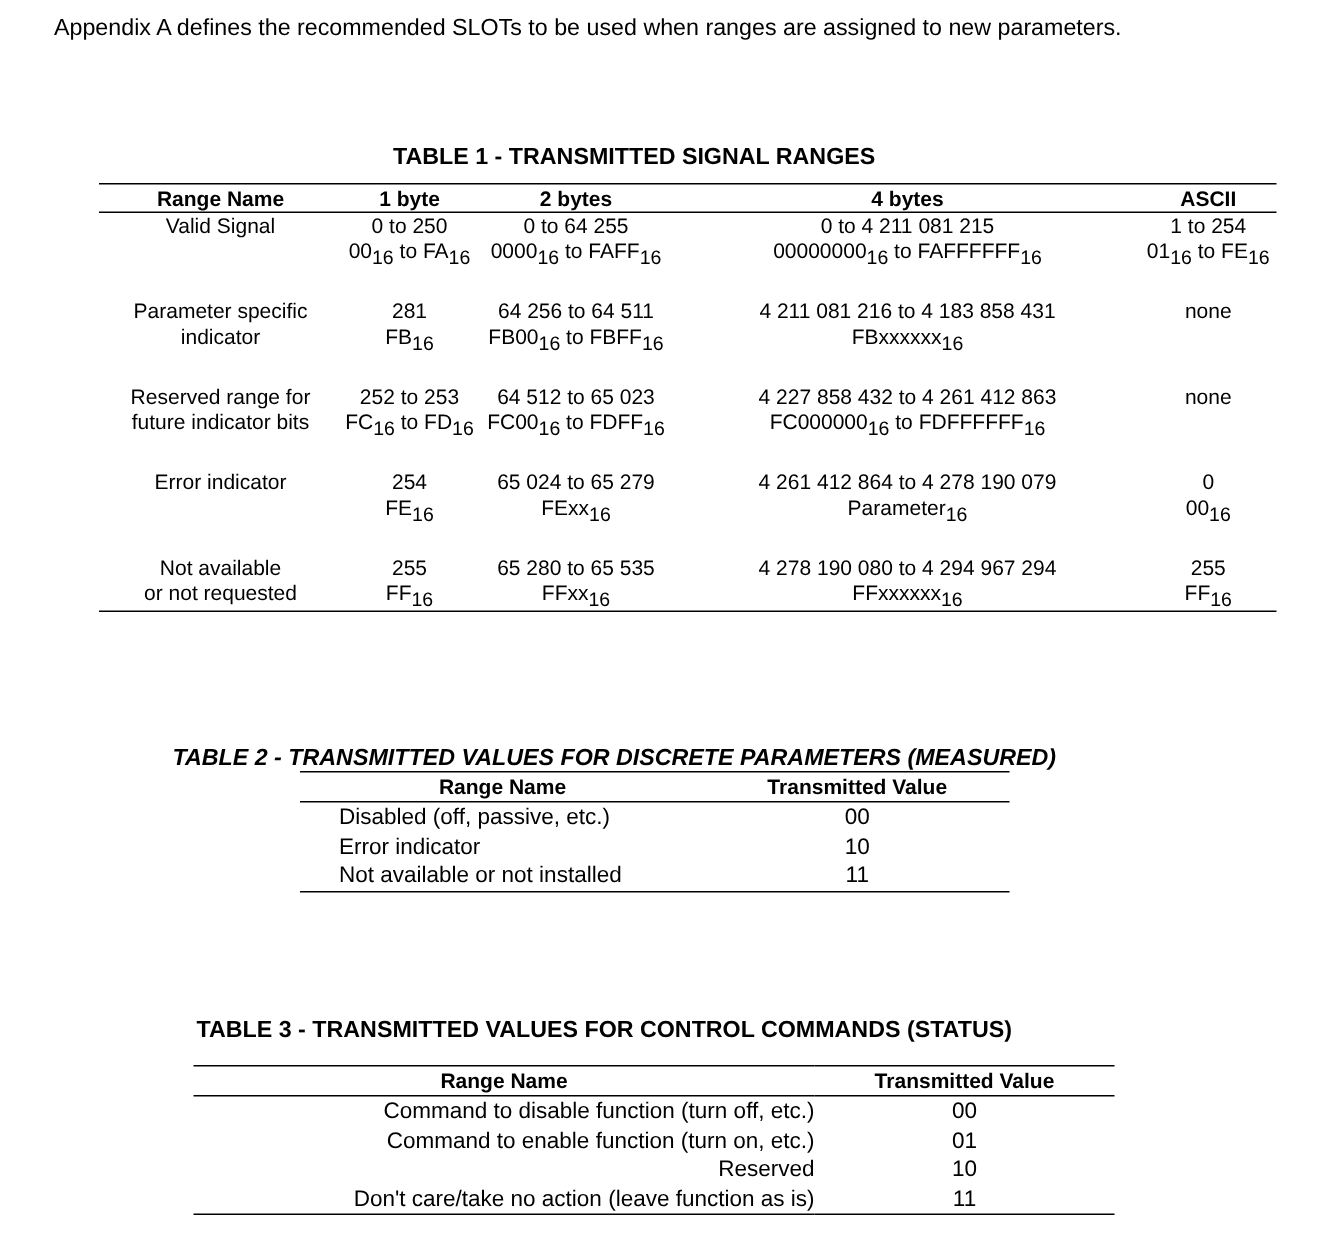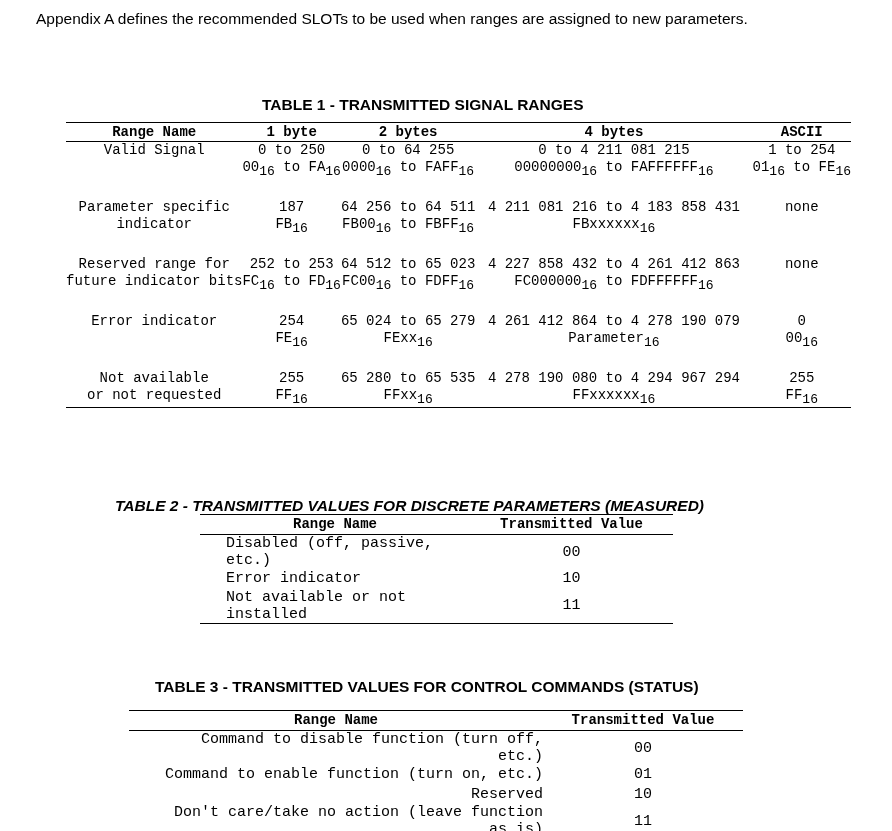--- a/index.html
+++ b/index.html
@@ -4,24 +4,24 @@
 <style>
   html, body { margin: 0; padding: 0; background: #ffffff; }
   body {
     width: 892px; height: 831px; position: relative; overflow: hidden;
     font-family: "Liberation Sans", sans-serif; color: #000; font-size: 14px;
   }
   .intro { position: absolute; left: 36px; top: 10px; font-size: 15.5px; letter-spacing: 0; white-space: nowrap; }
   .title { position: absolute; font-weight: bold; font-size: 15.5px; white-space: nowrap; margin-top: 21px; }
   #t1-title { left: 262px; top: 75px; }
   #t2-title { left: 115px; top: 476px; font-style: italic; }
-  #t3-title { left: 155px; top: 657px; }
+  #t3-title { left: 131px; top: 657px; }
 
   table { position: absolute; border-collapse: collapse; font-size: 14px; }
-  table td, table th { padding: 0; line-height: 17px; font-family: Liberation Mono, monospace; }
+  table td, table th { padding: 0; line-height: 17px; }
   th { font-weight: bold; }
 
   
   #table1 { left: 66px; top: 122px; width: 785px; border-top: 1px solid #000; border-bottom: 1px solid #000; }
   #table1 thead tr { border-bottom: 1px solid #000; }
   #table1 th { height: 18px; line-height: 18px; text-align: center; vertical-align: bottom; }
   #table1 td { text-align: center; vertical-align: top; }
   #table1 tbody tr { height: 57px; }
   #table1 tbody tr:first-child { height: 57px; }
   #table1 tbody tr:last-child { height: 38px; }
@@ -98,21 +98,21 @@
           <span class="line">1 to 254</span>
           <span class="line"><span>01</span><sub>16</sub> <span>to</span> <span>FE</span><sub>16</sub></span>
         </td>
       </tr>
       <tr>
         <td>
           <span class="line">Parameter specific</span>
           <span class="line">indicator</span>
         </td>
         <td>
-          <span class="line">187</span>
+          <span class="line">281</span>
           <span class="line"><span>FB</span><sub>16</sub></span>
         </td>
         <td>
           <span class="line">64 256 to 64 511</span>
           <span class="line"><span>FB00</span><sub>16</sub> <span>to</span> <span>FBFF</span><sub>16</sub></span>
         </td>
         <td>
           <span class="line">4 211 081 216 to 4 183 858 431</span>
           <span class="line"><span>FBxxxxxx</span><sub>16</sub></span>
         </td>

